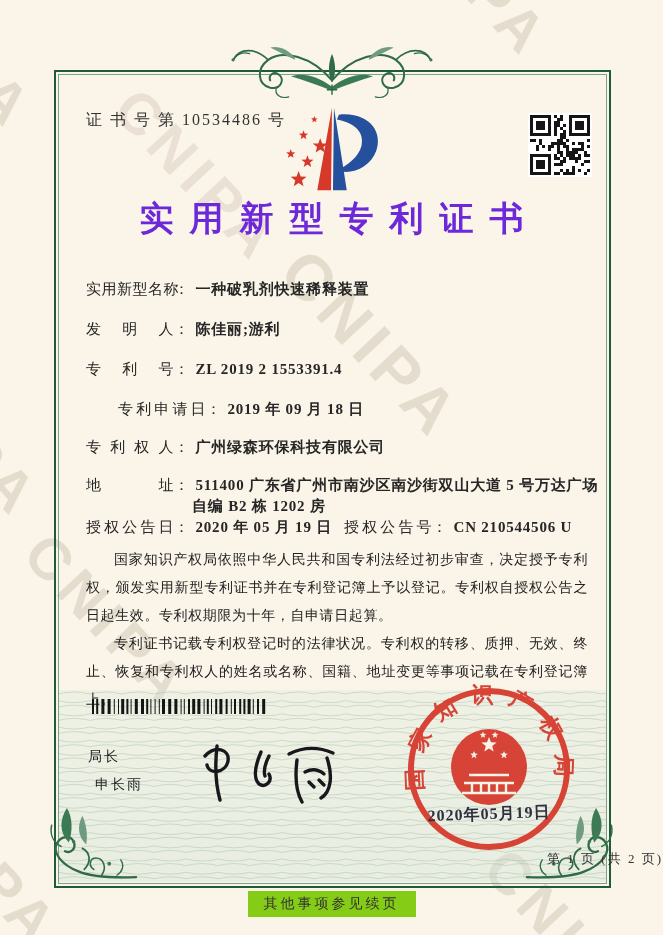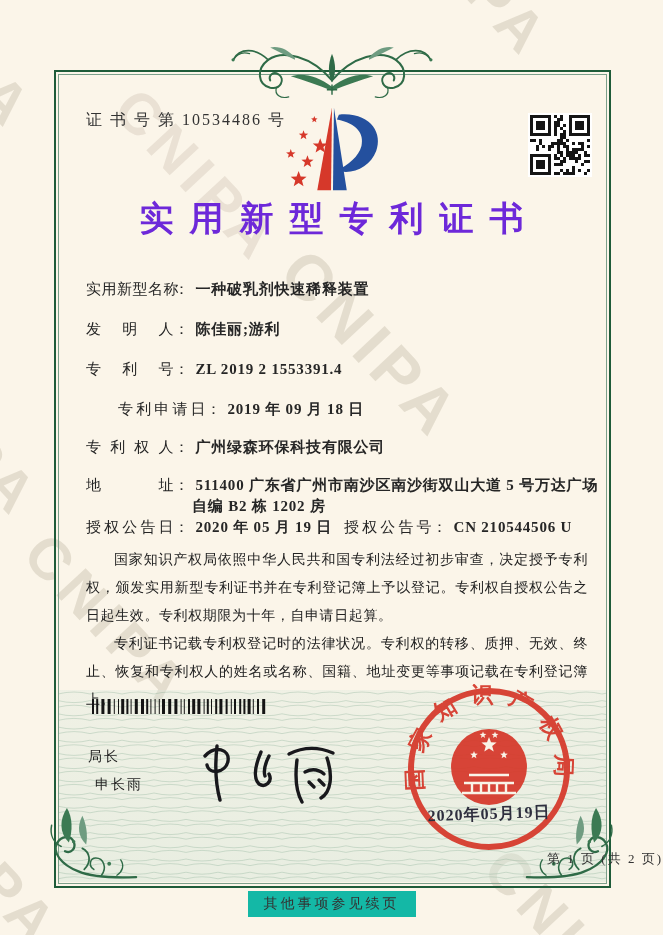--- a/index.html
+++ b/index.html
@@ -84,21 +84,21 @@
     position:absolute;left:404px;top:804px;width:170px;text-align:center;
     font-size:16px;letter-spacing:1px;color:#2e2e3e;transform:rotate(-2deg);
     font-weight:600;
   }
   .page-info{
     position:absolute;left:0;top:850px;width:663px;text-align:right;
     font-size:13px;letter-spacing:2px;color:#333;
   }
   .cont-note{
     position:absolute;left:50%;top:891px;transform:translateX(-50%);
-    background:#14b8a6;padding:4px 16px;
+    background:#84cc16;padding:4px 16px;
     font-size:14px;letter-spacing:3px;color:#333;white-space:nowrap;
   }
 </style>
 </head>
 <body>
 
 <div class="paper">
 
   <div class="wm w1">CNIPA</div>
   <div class="wm w2">CNIPA</div>

